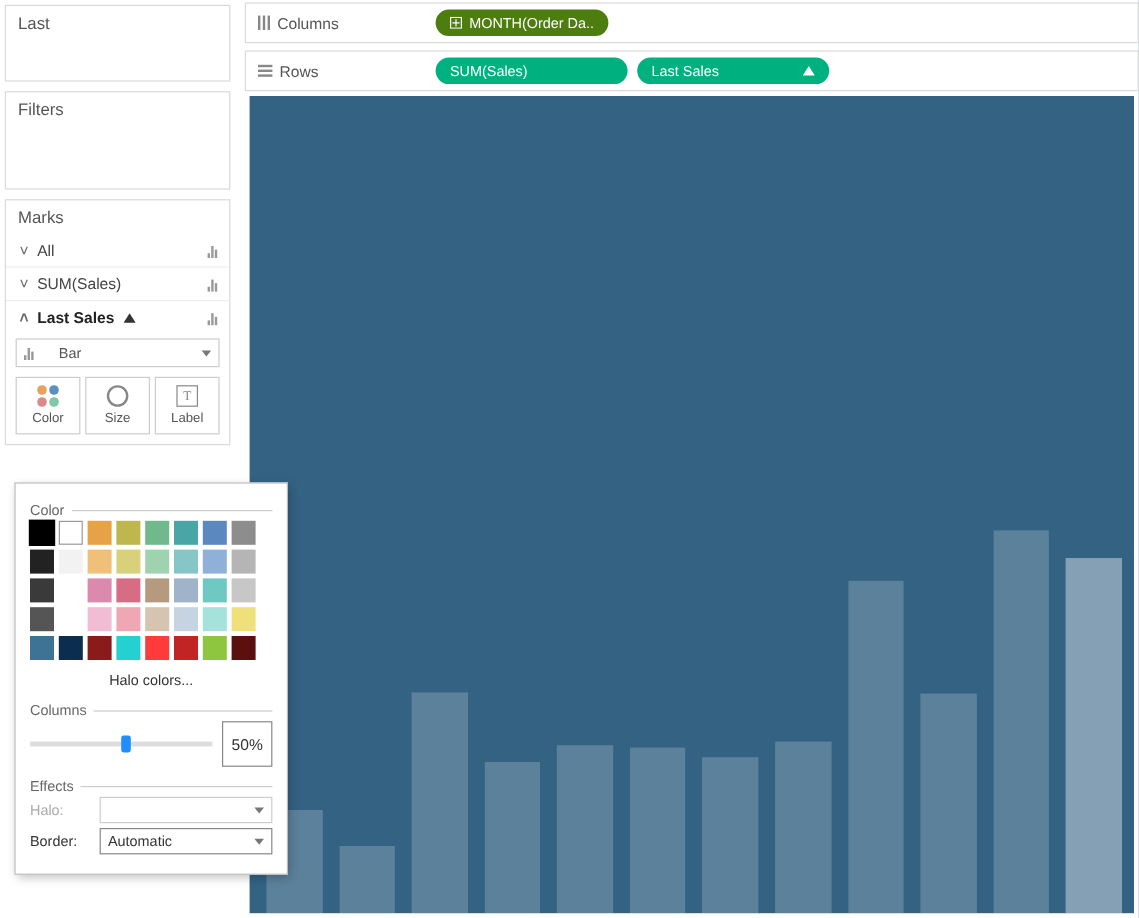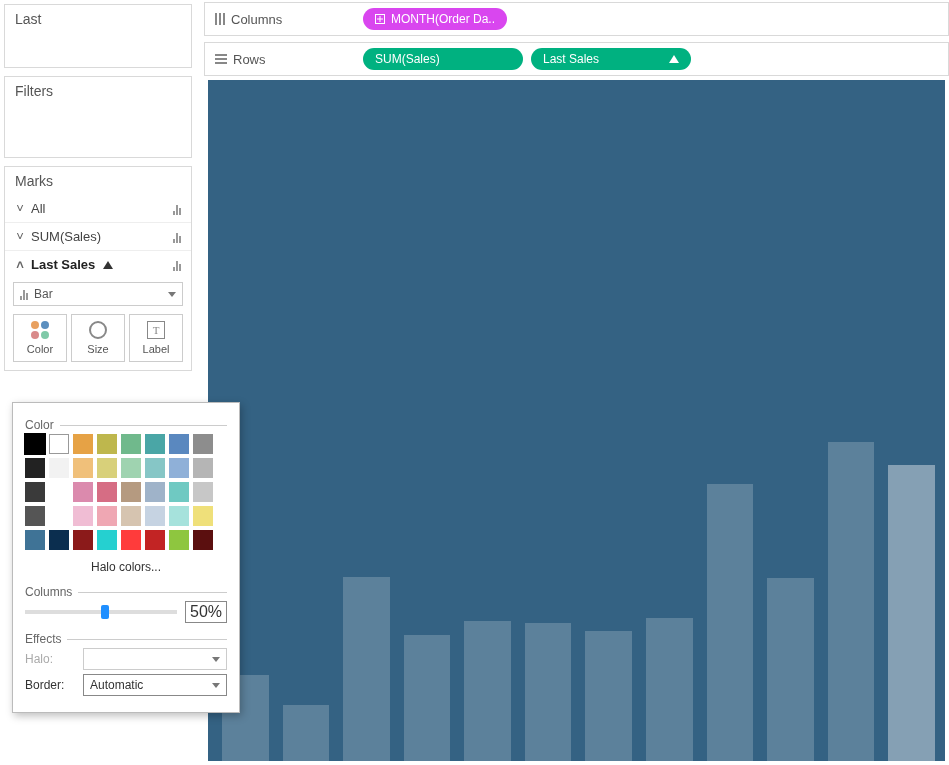--- a/index.html
+++ b/index.html
@@ -73,21 +73,21 @@
     border:1px solid #ccc;
     height: 24px;
     display:flex;
     align-items:center;
     justify-content:space-between;
     padding: 0 6px;
     font-size: 12px;
     color:#555;
     cursor:pointer;
   }
-  .dropdown .dd-left { display:flex; align-items:center; gap:6px; }
+  .dropdown .dd-left { display:flex; align-items:center; gap:21px; }
   .dd-caret {
     width:0;height:0;
     border-left:4px solid transparent;
     border-right:4px solid transparent;
     border-top:5px solid #777;
   }
   .mark-btns {
     display:flex;
     gap:4px;
     padding: 4px 8px;
@@ -155,21 +155,21 @@
   .pill {
     border-radius: 12px;
     height: 22px;
     display:inline-flex;
     align-items:center;
     padding: 0 12px;
     color:#fff;
     font-size:12px;
     gap:6px;
   }
-  .pill.blue { background:#d946ef; }
+  .pill.blue { background:#4d7c0f; }
   .pill.green { background:#00b180; }
   .pill .delta-w {
     display:inline-block;width:0;height:0;
     border-left:5px solid transparent;
     border-right:5px solid transparent;
     border-bottom:8px solid #fff;
   }
   .cols-icon { display:inline-flex; gap:2px; }
   .cols-icon span{ width:2px;height:12px;background:#888; }
   .rows-icon { display:inline-flex; flex-direction:column; gap:2px; }
@@ -249,23 +249,23 @@
     position:relative;
   }
   .slider .thumb {
     position:absolute;
     top:-5px;
     width:8px;height:14px;
     background:#1f8fff;
     border-radius:2px;
   }
   .opacity-box {
-    width:42px;height:22px;border:1px solid #888;
+    width:42px;height:38px;border:1px solid #888;
     display:flex;align-items:center;justify-content:center;
-    font-size:16px;
+    font-size:13px;
   }
   .fx-row {
     display:flex;align-items:center;
     gap:8px;
     margin:4px 0;
   }
   .fx-row .lbl { width:50px; font-size:12px; }
   .fx-row.halo .lbl { color:#aaa; }
   .sel-box {
     flex:1; height:22px; border:1px solid #888;

